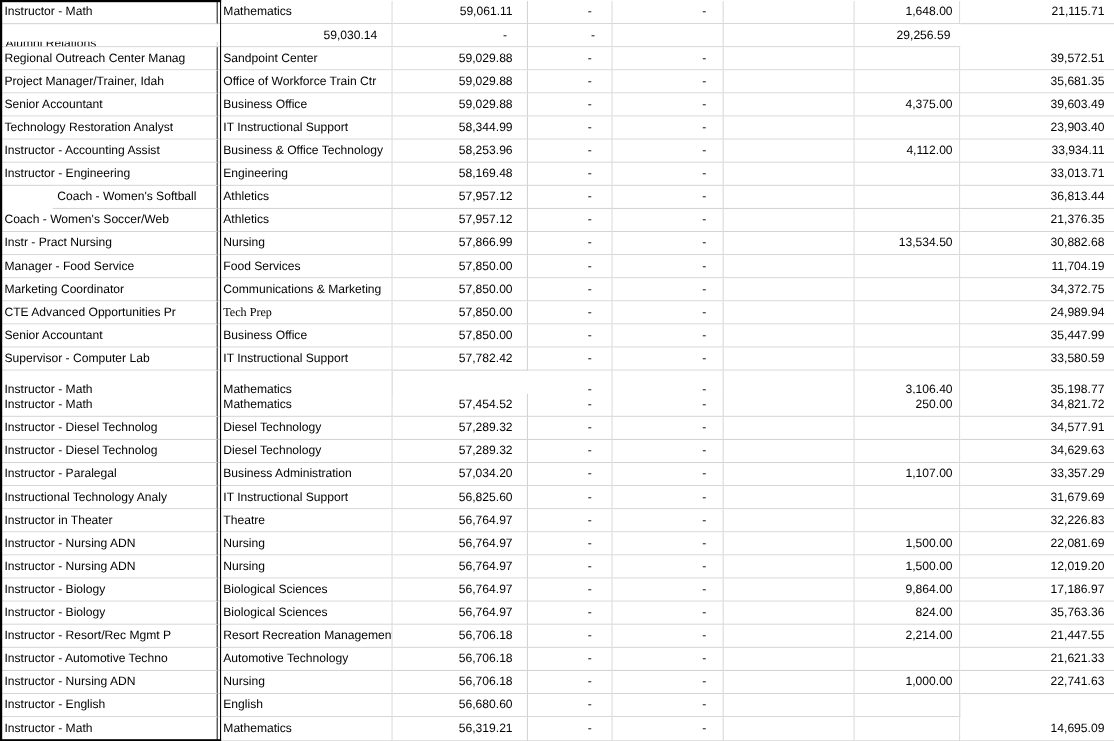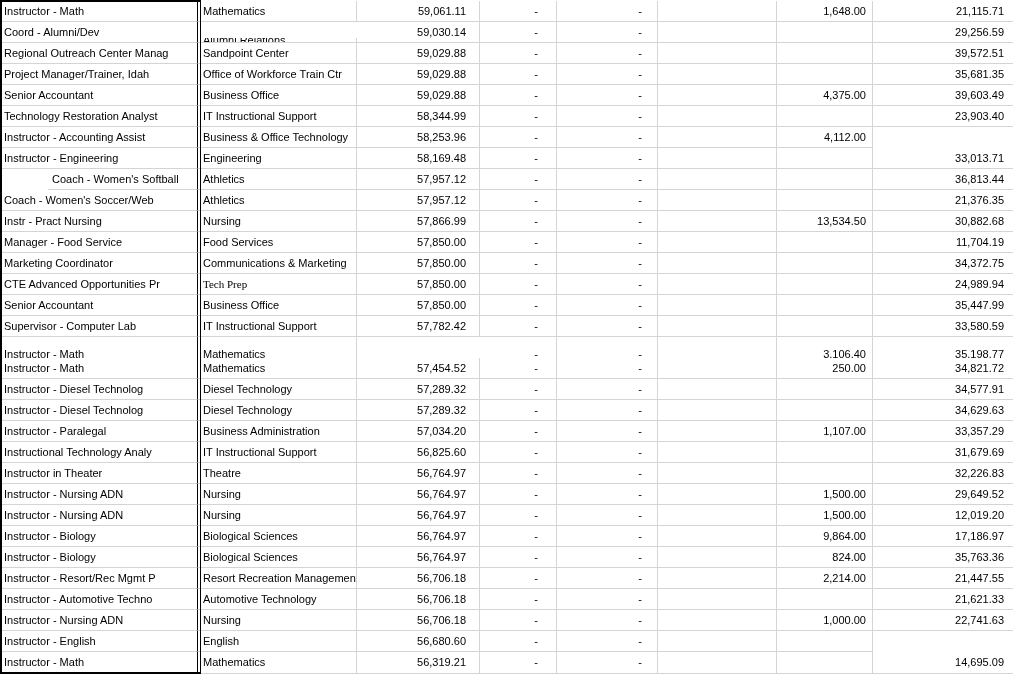--- a/index.html
+++ b/index.html
@@ -60,21 +60,20 @@
     <div class="cell c1" style="border-bottom-color: rgb(212, 212, 212); border-right-color: rgb(212, 212, 212);">Mathematics</div>
     <div class="cell c2" style="border-bottom-color: rgb(212, 212, 212); border-right-color: rgb(212, 212, 212);">59,061.11</div>
     <div class="cell c3" style="border-bottom-color: rgb(212, 212, 212); border-right-color: rgb(212, 212, 212);">-</div>
     <div class="cell c4" style="border-bottom-color: rgb(212, 212, 212); border-right-color: rgb(212, 212, 212);">-</div>
     <div class="cell c5" style="border-bottom-color: rgb(212, 212, 212); border-right-color: rgb(212, 212, 212);"></div>
     <div class="cell c6" style="border-bottom-color: rgb(212, 212, 212); border-right-color: rgb(212, 212, 212);">1,648.00</div>
     <div class="cell c7" style="border-bottom-color: rgb(212, 212, 212);">21,115.71</div>
   </div>
 
   <div class="row">
-    <div class="cell c0" style="border-bottom-color: rgb(212, 212, 212);">Coord - Alumni/Dev</div>
     <div class="cell c1" style="border-bottom-color: rgb(212, 212, 212); border-right-color: rgb(212, 212, 212); margin-top: 16px;">Alumni Relations</div>
     <div class="cell c2" style="border-bottom-color: rgb(212, 212, 212); border-right-color: rgb(212, 212, 212);">59,030.14</div>
     <div class="cell c3" style="border-bottom-color: rgb(212, 212, 212); border-right-color: rgb(212, 212, 212);">-</div>
     <div class="cell c4" style="border-bottom-color: rgb(212, 212, 212); border-right-color: rgb(212, 212, 212);">-</div>
     <div class="cell c5" style="border-bottom-color: rgb(212, 212, 212); border-right-color: rgb(212, 212, 212);"></div>
     <div class="cell c6" style="border-bottom-color: rgb(212, 212, 212); border-right-color: rgb(212, 212, 212);"></div>
     <div class="cell c7" style="border-bottom-color: rgb(212, 212, 212);">29,256.59</div>
   </div>
 
   <div class="row">
@@ -122,20 +121,21 @@
   </div>
 
   <div class="row">
     <div class="cell c0" style="border-bottom-color: rgb(212, 212, 212);">Instructor - Accounting Assist</div>
     <div class="cell c1" style="border-bottom-color: rgb(212, 212, 212); border-right-color: rgb(212, 212, 212);">Business &amp; Office Technology</div>
     <div class="cell c2" style="border-bottom-color: rgb(212, 212, 212); border-right-color: rgb(212, 212, 212);">58,253.96</div>
     <div class="cell c3" style="border-bottom-color: rgb(212, 212, 212); border-right-color: rgb(212, 212, 212);">-</div>
     <div class="cell c4" style="border-bottom-color: rgb(212, 212, 212); border-right-color: rgb(212, 212, 212);">-</div>
     <div class="cell c5" style="border-bottom-color: rgb(212, 212, 212); border-right-color: rgb(212, 212, 212);"></div>
     <div class="cell c6" style="border-bottom-color: rgb(212, 212, 212); border-right-color: rgb(212, 212, 212);">4,112.00</div>
+    <div class="cell c7" style="border-bottom-color: rgb(212, 212, 212);">33,934.11</div>
   </div>
 
   <div class="row">
     <div class="cell c0" style="border-bottom-color: rgb(212, 212, 212);">Instructor - Engineering</div>
     <div class="cell c1" style="border-bottom-color: rgb(212, 212, 212); border-right-color: rgb(212, 212, 212);">Engineering</div>
     <div class="cell c2" style="border-bottom-color: rgb(212, 212, 212); border-right-color: rgb(212, 212, 212);">58,169.48</div>
     <div class="cell c3" style="border-bottom-color: rgb(212, 212, 212); border-right-color: rgb(212, 212, 212);">-</div>
     <div class="cell c4" style="border-bottom-color: rgb(212, 212, 212); border-right-color: rgb(212, 212, 212);">-</div>
     <div class="cell c5" style="border-bottom-color: rgb(212, 212, 212); border-right-color: rgb(212, 212, 212);"></div>
     <div class="cell c6" style="border-bottom-color: rgb(212, 212, 212); border-right-color: rgb(212, 212, 212);"></div>
@@ -308,21 +308,21 @@
   </div>
 
   <div class="row">
     <div class="cell c0" style="border-bottom-color: rgb(212, 212, 212);">Instructor - Nursing ADN</div>
     <div class="cell c1" style="border-bottom-color: rgb(212, 212, 212); border-right-color: rgb(212, 212, 212);">Nursing</div>
     <div class="cell c2" style="border-bottom-color: rgb(212, 212, 212); border-right-color: rgb(212, 212, 212);">56,764.97</div>
     <div class="cell c3" style="border-bottom-color: rgb(212, 212, 212); border-right-color: rgb(212, 212, 212);">-</div>
     <div class="cell c4" style="border-bottom-color: rgb(212, 212, 212); border-right-color: rgb(212, 212, 212);">-</div>
     <div class="cell c5" style="border-bottom-color: rgb(212, 212, 212); border-right-color: rgb(212, 212, 212);"></div>
     <div class="cell c6" style="border-bottom-color: rgb(212, 212, 212); border-right-color: rgb(212, 212, 212);">1,500.00</div>
-    <div class="cell c7" style="border-bottom-color: rgb(212, 212, 212);">29,649.52</div>
+    <div class="cell c7" style="border-bottom-color: rgb(212, 212, 212);">22,081.69</div>
   </div>
 
   <div class="row">
     <div class="cell c0" style="border-bottom-color: rgb(212, 212, 212);">Instructor - Nursing ADN</div>
     <div class="cell c1" style="border-bottom-color: rgb(212, 212, 212); border-right-color: rgb(212, 212, 212);">Nursing</div>
     <div class="cell c2" style="border-bottom-color: rgb(212, 212, 212); border-right-color: rgb(212, 212, 212);">56,764.97</div>
     <div class="cell c3" style="border-bottom-color: rgb(212, 212, 212); border-right-color: rgb(212, 212, 212);">-</div>
     <div class="cell c4" style="border-bottom-color: rgb(212, 212, 212); border-right-color: rgb(212, 212, 212);">-</div>
     <div class="cell c5" style="border-bottom-color: rgb(212, 212, 212); border-right-color: rgb(212, 212, 212);"></div>
     <div class="cell c6" style="border-bottom-color: rgb(212, 212, 212); border-right-color: rgb(212, 212, 212);">1,500.00</div>

